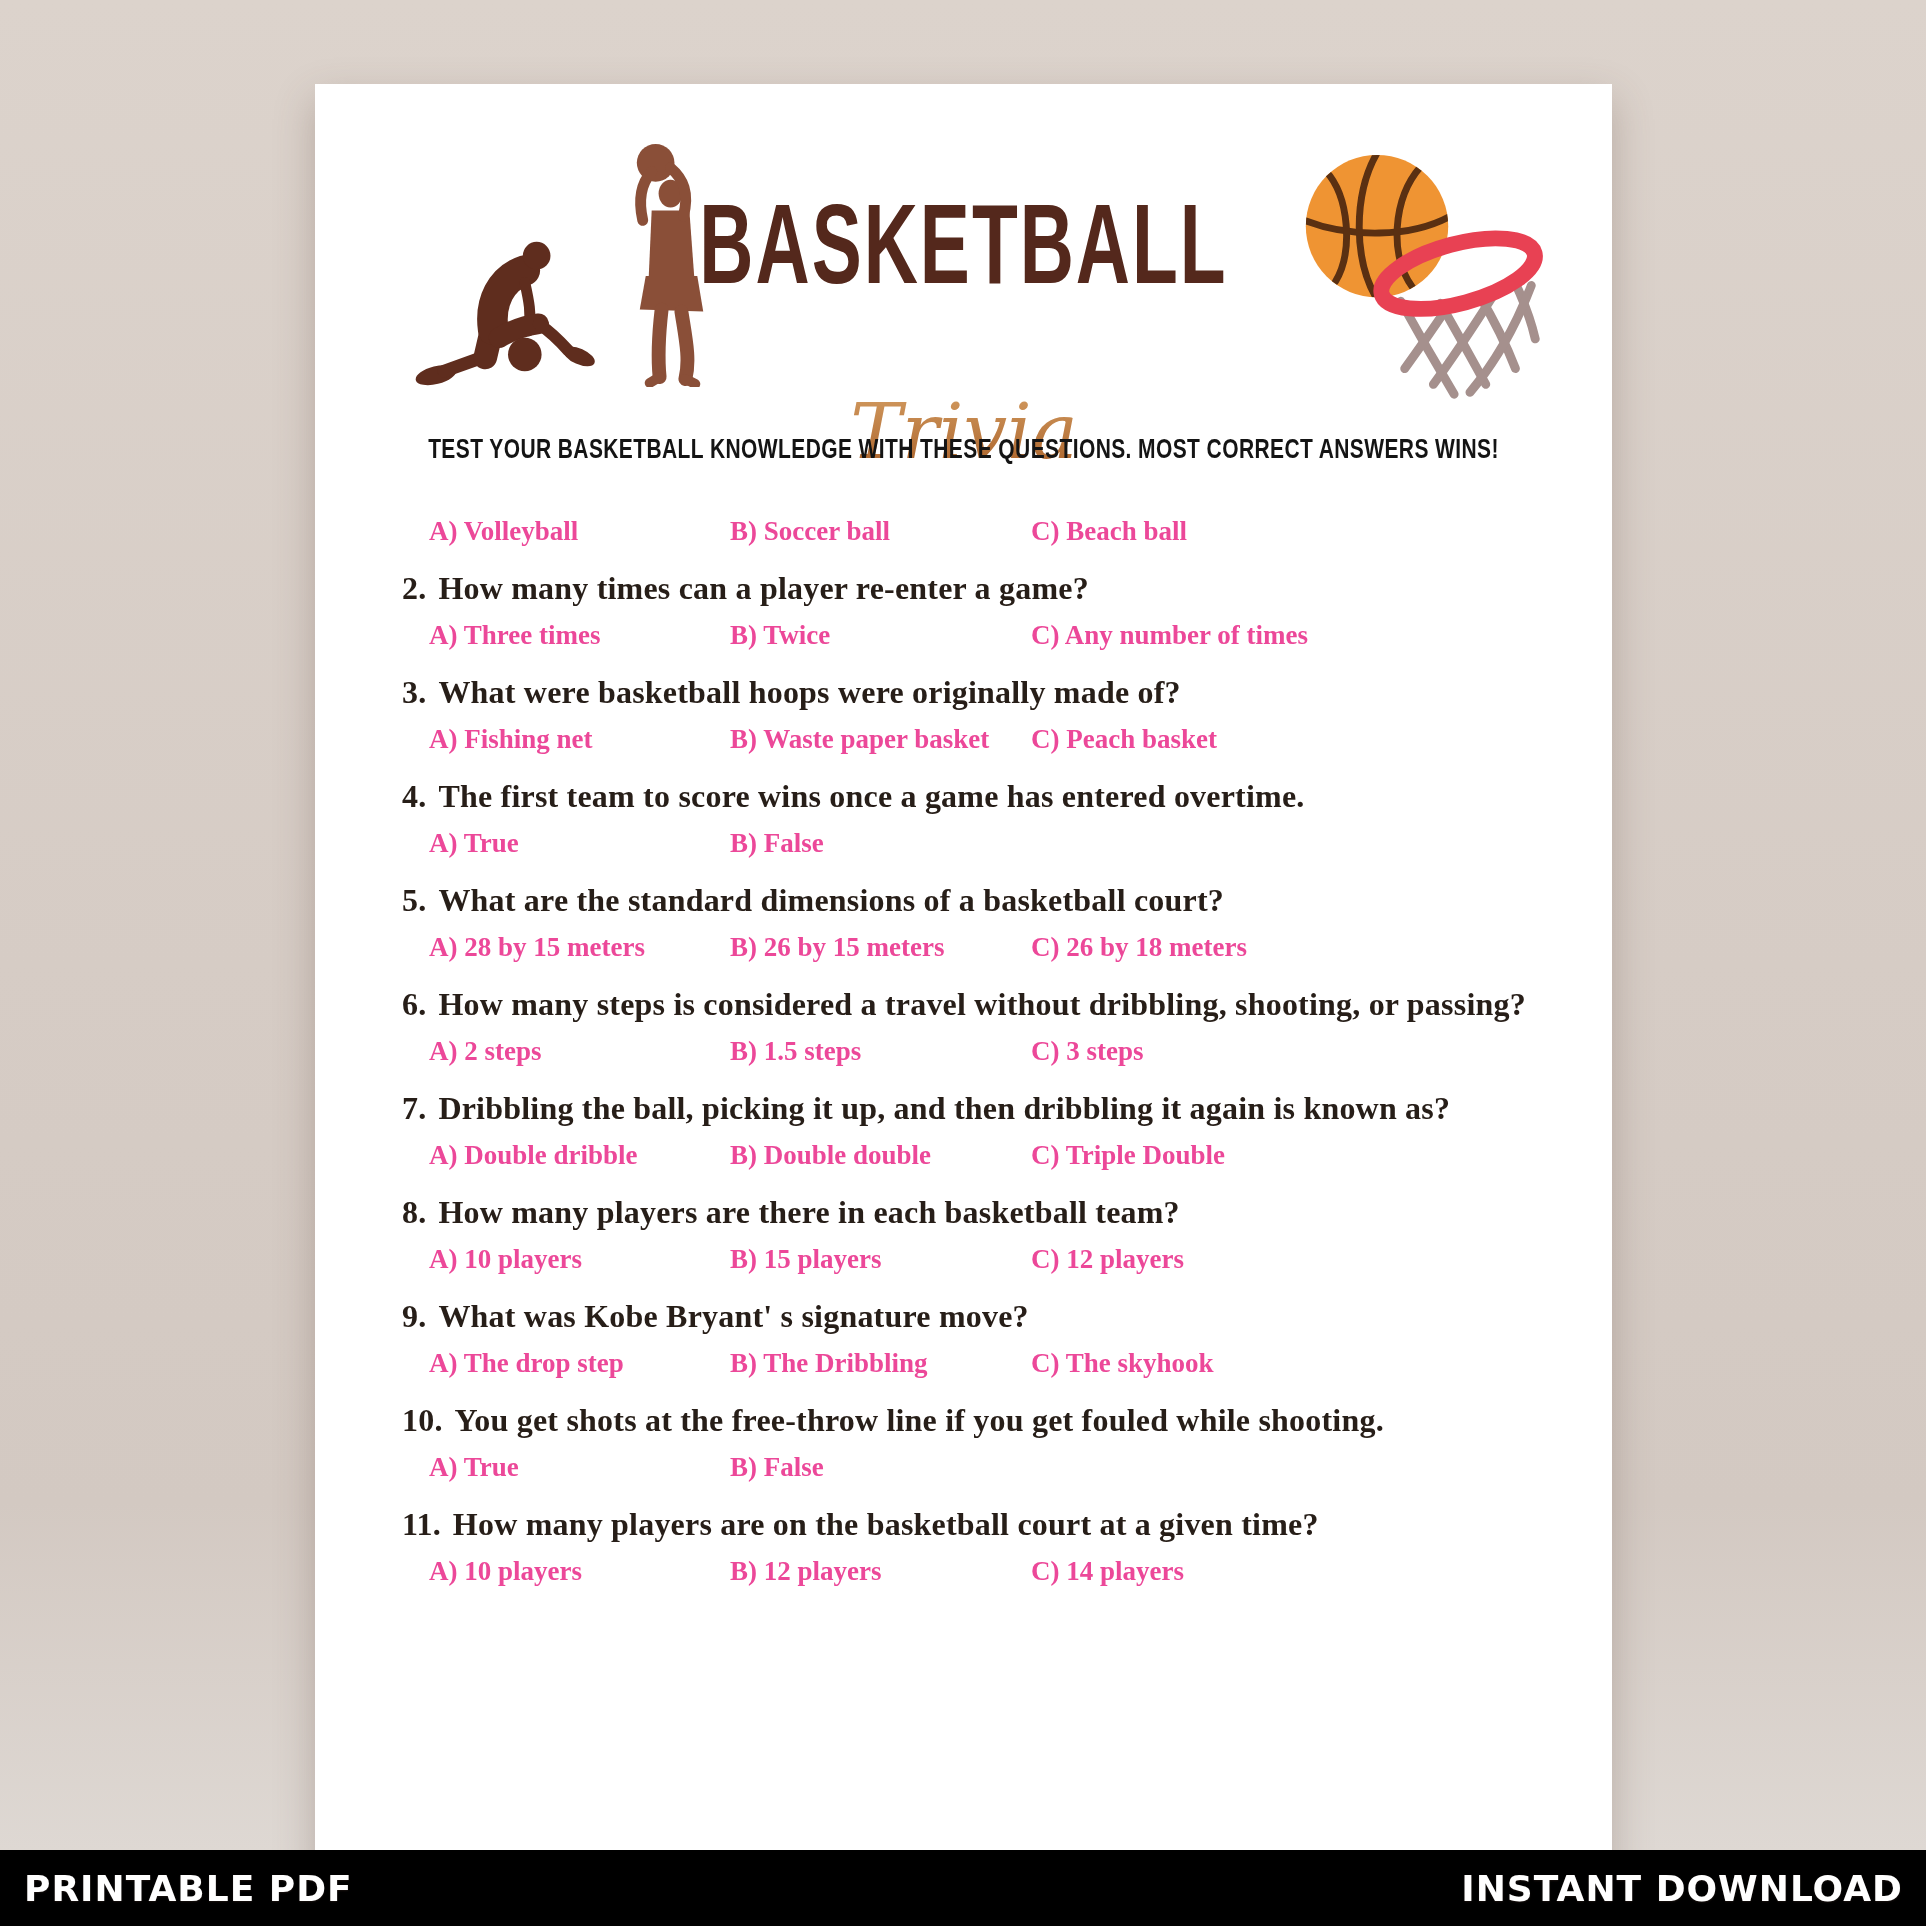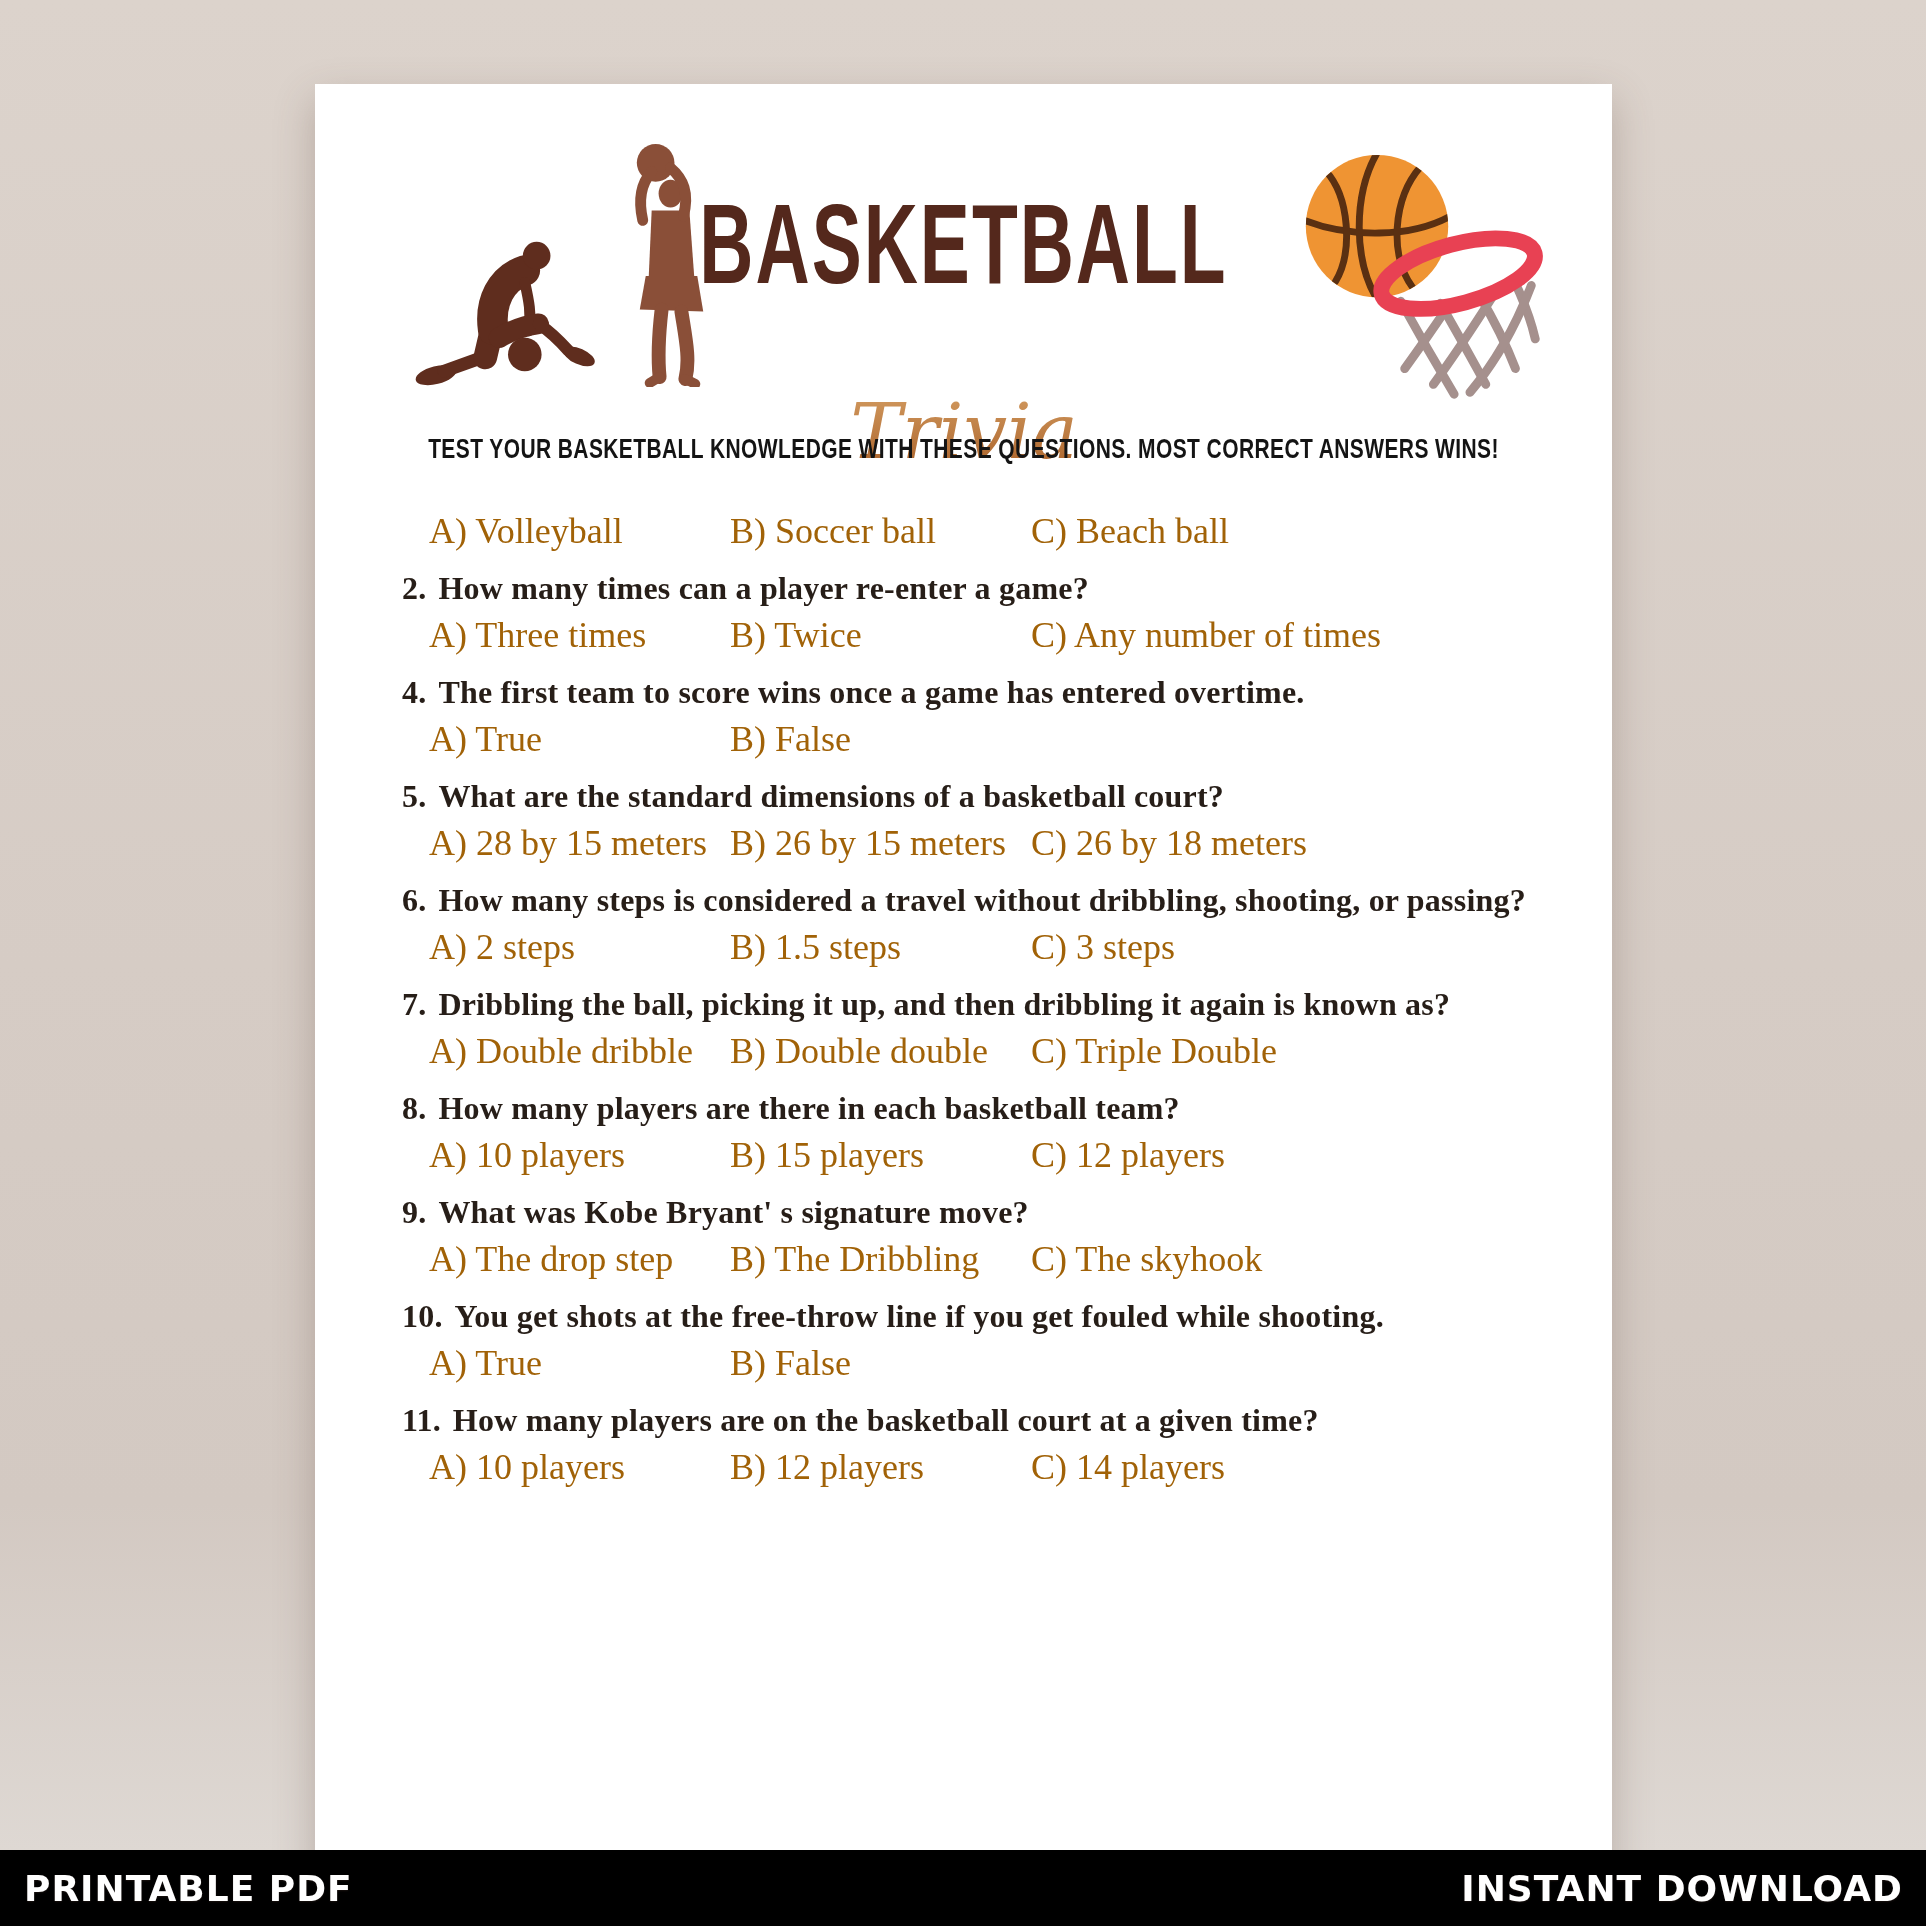--- a/index.html
+++ b/index.html
@@ -30,21 +30,21 @@
     position:absolute; top:348px; left:0; right:0; text-align:center;
     font-family:"Liberation Sans", sans-serif; font-weight:bold;
     font-size:21px; letter-spacing:0.4px; color:#141414;
     transform:scaleY(1.35); transform-origin:top center;
   }
   
   .questions { position:absolute; top:424px; left:87px; right:36px; }
   .qa { margin-bottom:9px; }
   .q-line { font-size:32px; line-height:48px; color:#271e18; font-weight:600; letter-spacing:0.2px; }
   .q-num { margin-right:12px; }
-  .opts { padding-left:27px; font-size:36px; line-height:47px; font-weight:normal; color:#a16207; }
+  .opts { padding-left:27px; font-size:27px; line-height:47px; font-weight:bold; color:#ec4899; }
   .opt { display:inline-block; min-width:289px; margin-right:12px; }
   
   .footer-bar {
     position:absolute; left:0; bottom:0; width:100%; height:77px; box-sizing:border-box;
     background:#000000; display:flex; justify-content:space-between; align-items:center;
     padding:0 24px;
     font-family:"DejaVu Sans", sans-serif; font-weight:bold; font-size:36px;
     color:#ffffff; letter-spacing:1px;
     text-shadow:0 1px 2px rgba(70,50,40,.35);
   }
@@ -138,20 +138,26 @@
     <div class="opts"><span class="opt">A) Volleyball</span><span class="opt">B) Soccer ball</span><span class="opt">C) Beach ball</span></div>
   </div>
 
   <div class="qa">
     <div class="q-line">
       <span class="q-num">2.</span><span class="q-text">How many times can a player re-enter a game?</span>
     </div>
     <div class="opts"><span class="opt">A) Three times</span><span class="opt">B) Twice</span><span class="opt">C) Any number of times</span></div>
   </div>
 
+  <div class="qa">
+    <div class="q-line">
+      <span class="q-num">3.</span><span class="q-text">What were basketball hoops were originally made of?</span>
+    </div>
+    <div class="opts"><span class="opt">A) Fishing net</span><span class="opt">B) Waste paper basket</span><span class="opt">C) Peach basket</span></div>
+  </div>
 
   <div class="qa">
     <div class="q-line">
       <span class="q-num">4.</span><span class="q-text">The first team to score wins once a game has entered overtime.</span>
     </div>
     <div class="opts"><span class="opt">A) True</span><span class="opt">B) False</span></div>
   </div>
 
   <div class="qa">
     <div class="q-line">

